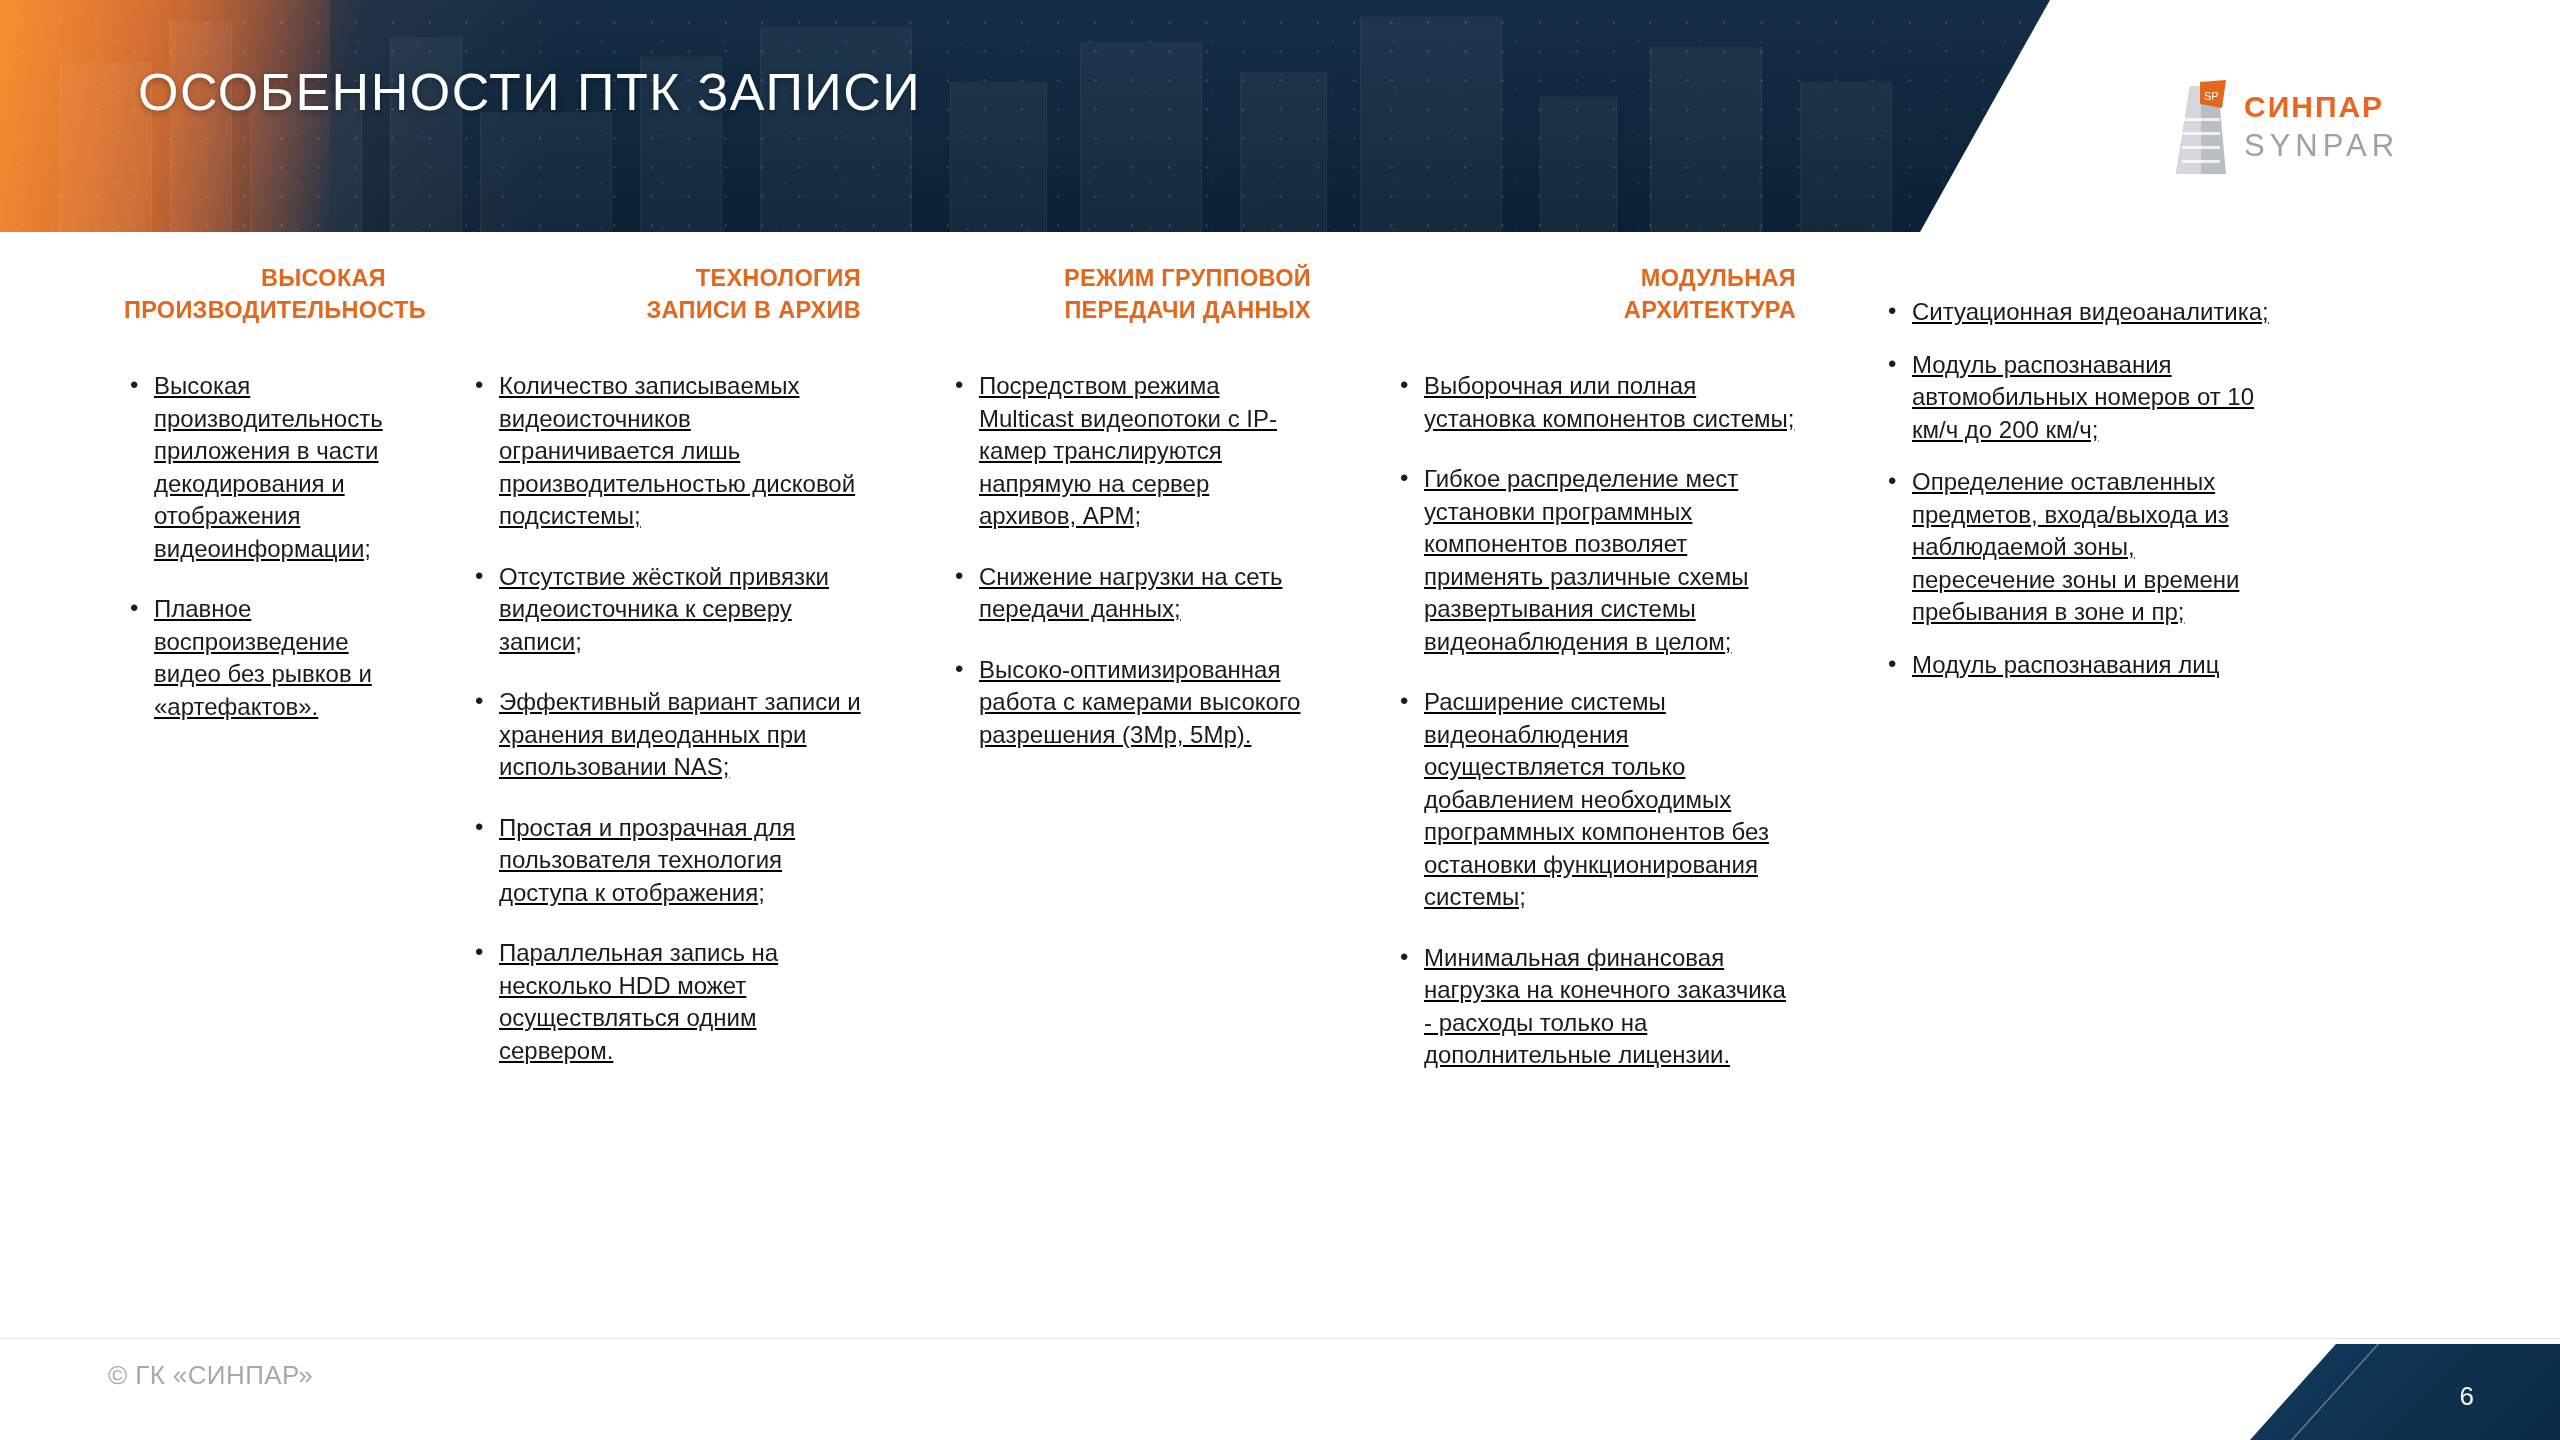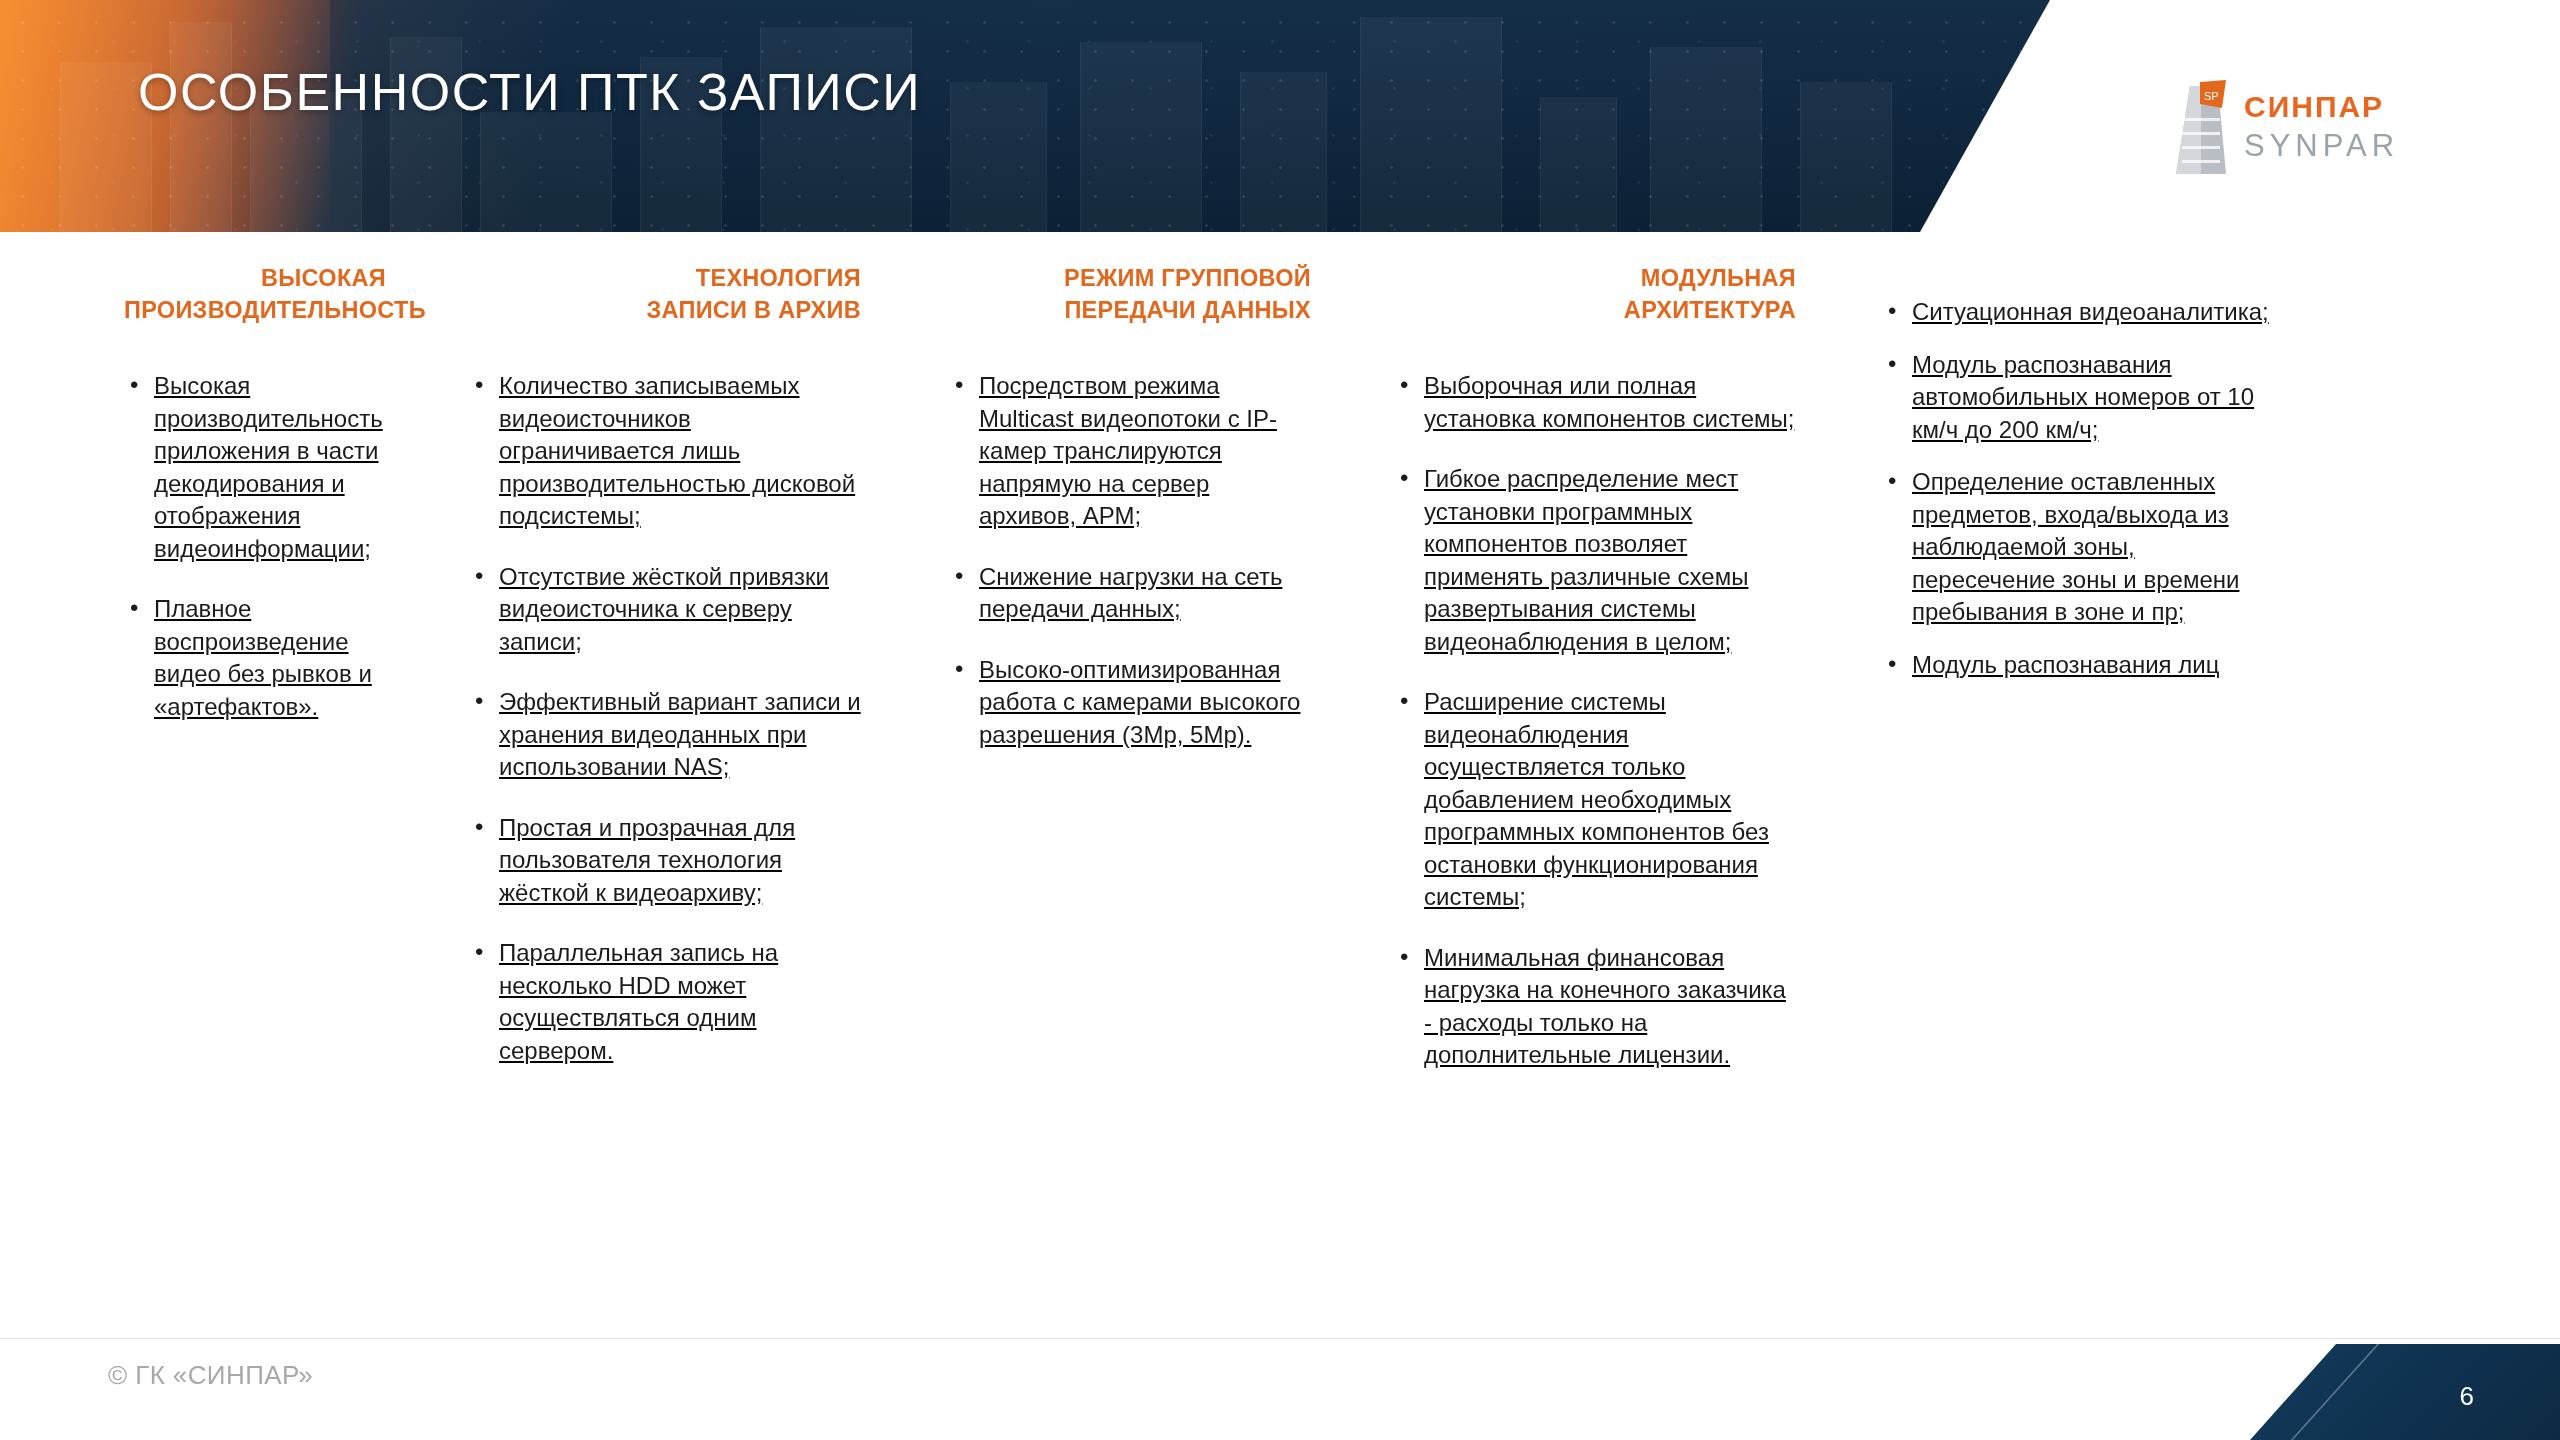--- a/index.html
+++ b/index.html
@@ -262,21 +262,21 @@
 
   <div class="col col-2">
     <div class="col-head">
       <span>ТЕХНОЛОГИЯ</span>
       <span class="l2">ЗАПИСИ В АРХИВ</span>
     </div>
     <ul class="bullets">
       <li>Количество записываемых видеоисточников ограничивается лишь производительностью дисковой подсистемы;</li>
       <li>Отсутствие жёсткой привязки видеоисточника к серверу записи;</li>
       <li>Эффективный вариант записи и хранения видеоданных при использовании NAS;</li>
-      <li>Простая и прозрачная для пользователя технология жёсткой к видеоархиву;</li>
+      <li>Простая и прозрачная для пользователя технология доступа к отображения;</li>
       <li>Параллельная запись на несколько HDD может осуществляться одним сервером.</li>
     </ul>
   </div>
 
   <div class="col col-3">
     <div class="col-head">
       <span>РЕЖИМ  ГРУППОВОЙ</span>
       <span class="l2">ПЕРЕДАЧИ ДАННЫХ</span>
     </div>
     <ul class="bullets">

